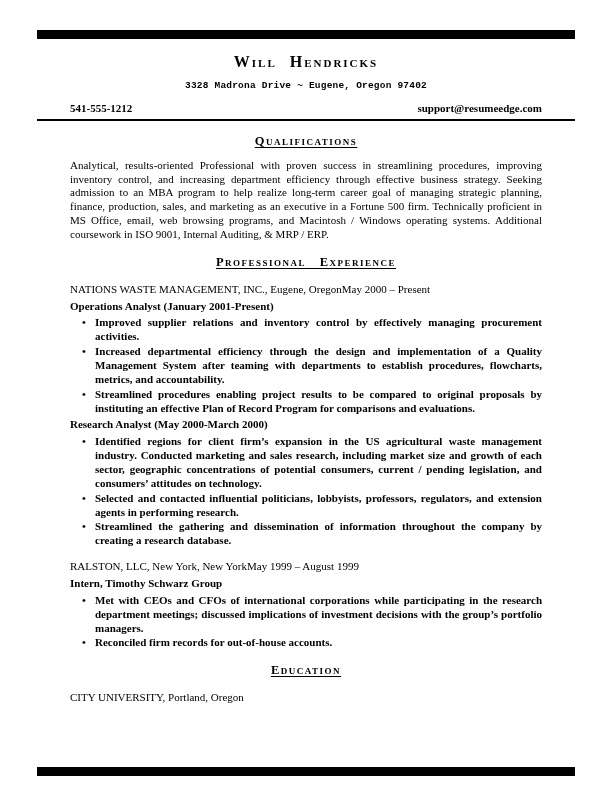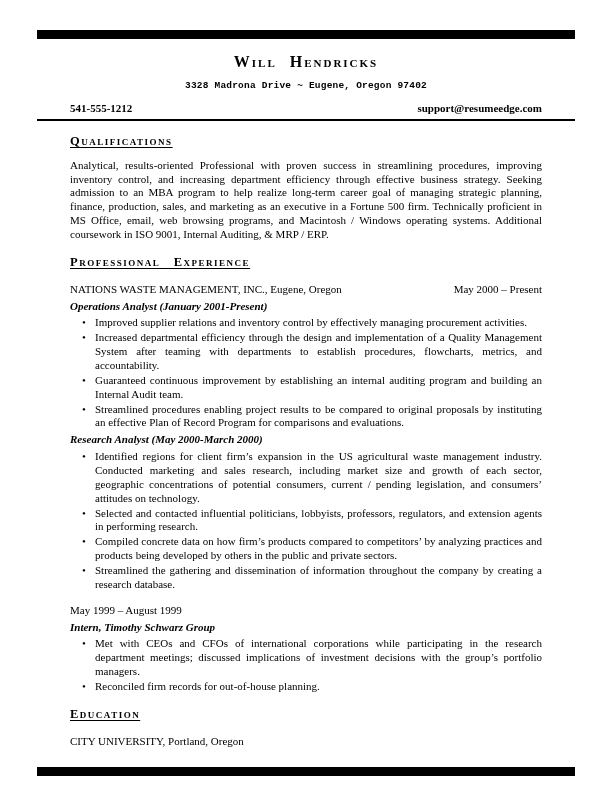--- a/index.html
+++ b/index.html
@@ -23,32 +23,32 @@
 
   .contact-row {
     display:flex; justify-content:space-between; align-items:baseline;
     margin-top:10px; padding:0 33px; font-weight:bold; font-size:11px;gap:30px;
   }
   .rule { border-bottom:2px solid #000; margin-top:3px; }
 
   .content { padding:0 33px; }
 
   .section-heading {
-    text-align:left; font-size:12.5px; font-weight:bold;
+    text-align:center; font-size:12.5px; font-weight:bold;
     font-variant:small-caps; letter-spacing:1.5px; word-spacing:9px;
     text-decoration:underline; text-underline-offset:2px;
     margin-top:13px;
   }
   .summary { text-align:justify; margin-top:9px; }
 
-  .job-header { display:flex; justify-content:space-between; margin-top:12px; }
-  .role-title { font-weight:bold; font-style:italic; margin-top:3px; }
+  .job-header { display:flex; margin-top:12px; }
+  .role-title { font-weight:bold; margin-top:3px; }
 
   ul.bullets { margin:3px 0 0 11px; list-style:none; }
-  ul.bullets li { position:relative; padding-left:14px; margin-bottom:1px; text-align:justify; }
+  ul.bullets li { position:relative; padding-left:14px; margin-bottom:1px; text-align:justify;font-weight:bold; }
   ul.bullets li::before { content:"\2022"; position:absolute; left:1px; }
 
   .edu-block { margin-top:12px; }
   .edu-school { margin-top:10px; }
 </style>
 </head>
 <body>
 
 <div class="page">
 
@@ -74,40 +74,39 @@
 
     <div class="job-header">
       <span>NATIONS WASTE MANAGEMENT, INC., Eugene, Oregon</span>
       <span>May 2000 – Present</span>
     </div>
 
     <div class="role-title">Operations Analyst (January 2001-Present)</div>
     <ul class="bullets">
       <li>Improved supplier relations and inventory control by effectively managing procurement activities.</li>
       <li>Increased departmental efficiency through the design and implementation of a Quality Management System after teaming with departments to establish procedures, flowcharts, metrics, and accountability.</li>
-      <li>Guaranteed continuous improvement by establishing an internal auditing program and building an Internal Audit team.</li>
       <li>Streamlined procedures enabling project results to be compared to original proposals by instituting an effective Plan of Record Program for comparisons and evaluations.</li>
     </ul>
 
     <div class="role-title">Research Analyst (May 2000-March 2000)</div>
     <ul class="bullets">
       <li>Identified regions for client firm’s expansion in the US agricultural waste management industry. Conducted marketing and sales research, including market size and growth of each sector, geographic concentrations of potential consumers, current / pending legislation, and consumers’ attitudes on technology.</li>
       <li>Selected and contacted influential politicians, lobbyists, professors, regulators, and extension agents in performing research.</li>
-      <li>Compiled concrete data on how firm’s products compared to competitors’ by analyzing practices and products being developed by others in the public and private sectors.</li>
       <li>Streamlined the gathering and dissemination of information throughout the company by creating a research database.</li>
     </ul>
 
     <div class="job-header">
+      <span>RALSTON, LLC, New York, New York</span>
       <span>May 1999 – August 1999</span>
     </div>
 
     <div class="role-title">Intern, Timothy Schwarz Group</div>
     <ul class="bullets">
       <li>Met with CEOs and CFOs of international corporations while participating in the research department meetings; discussed implications of investment decisions with the group’s portfolio managers.</li>
-      <li>Reconciled firm records for out-of-house planning.</li>
+      <li>Reconciled firm records for out-of-house accounts.</li>
     </ul>
 
     <div class="section-heading">Education</div>
 
     <div class="edu-block">
       <div class="edu-school">CITY UNIVERSITY, Portland, Oregon</div>
 
     </div>
 
   </div>

